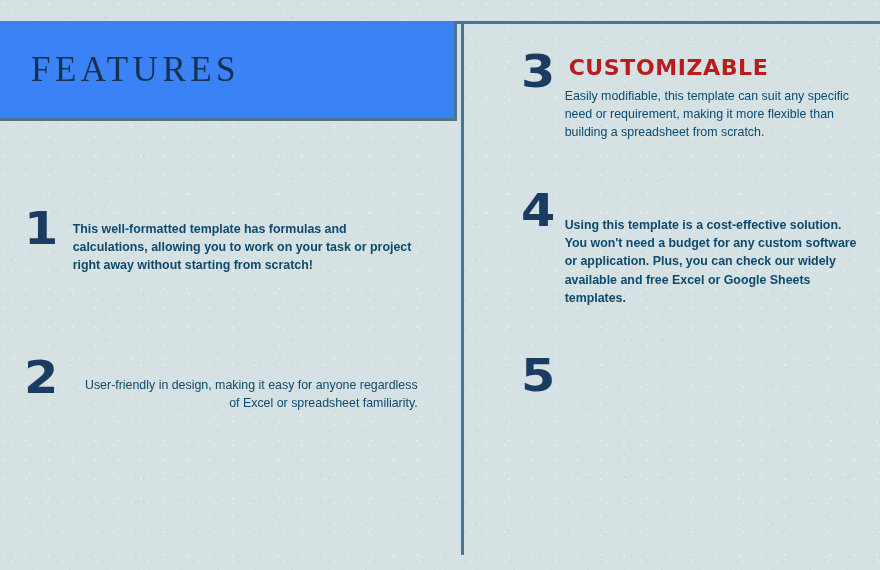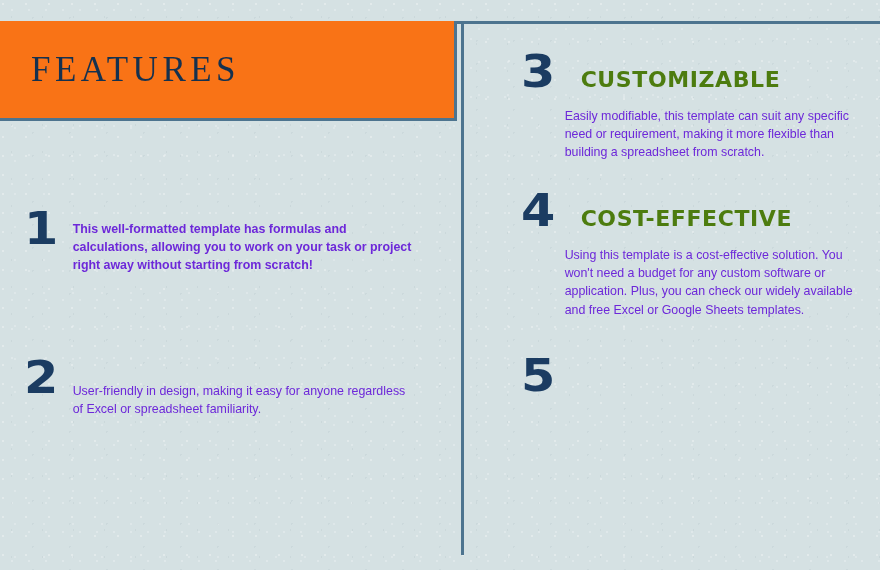--- a/index.html
+++ b/index.html
@@ -40,21 +40,21 @@
     background: #4d748f;
   }
 
   
   .header-panel {
     position: absolute;
     left: 0;
     top: 21px;
     width: 457px;
     height: 100px;
-    background: #f97316;
+    background: #3b82f6;
     border-right: 3px solid #4d748f;
     border-bottom: 3px solid #4d748f;
     box-sizing: border-box;
     display: flex;
     align-items: center;
   }
   .header-title {
     font-family: "Liberation Serif", "DejaVu Serif", serif;
     color: #15314f;
     font-size: 35px;
@@ -100,53 +100,53 @@
     transform-origin: left top;
   }
 
   .feature-body {
     flex: 1 1 auto;
   }
 
   .feature-heading {
     font-family: "DejaVu Sans", sans-serif;
     font-weight: bold;
-    color: #4d7c0f;
+    color: #b91c1c;
     font-size: 22px;
     letter-spacing: .6px;
     line-height: 1;
-    margin: 16px;
+    margin: 4px;
     white-space: nowrap;
   }
 
   .feature-text {
     font-family: "Liberation Sans", sans-serif;
-    color: #6d28d9;
+    color: #0c4a6e;
     font-size: 12.4px;
     line-height: 1.47;
     margin: 0;
   }
 
   
   #feat-1 { left: 24px; top: 89px; width: 420px; }
   #feat-1 .feature-num   { margin-right: 19px; }
   #feat-1 .feature-text  { margin-top: 10px; width: 345px; font-weight: bold; }
 
   #feat-2 { left: 24px; top: 238px; width: 420px; }
   #feat-2 .feature-num   { margin-right: 19px; }
-  #feat-2 .feature-text  { margin-top: 23px; width: 345px; }
+  #feat-2 .feature-text  { margin-top: 17px; width: 345px; text-align: right; }
 
   
   #feat-3 { left: 57px; top: 29px; width: 360px; }
   #feat-3 .feature-num   { margin-right: 14px; }
   #feat-3 .feature-text  { margin-top: 8px; width: 288px; }
 
   #feat-4 { left: 57px; top: 168px; width: 360px; }
   #feat-4 .feature-num   { margin-right: 14px; }
-  #feat-4 .feature-text  { margin-top: 0; width: 295px; }
+  #feat-4 .feature-text  { margin-top: 24px; width: 295px; font-weight: bold; }
 
   #feat-5 { left: 57px; top: 333px; width: 360px; }
   #feat-5 .feature-num   { margin-right: 14px; }
   #feat-5 .feature-text  { margin-top: 10px; width: 290px; }
 </style>
 </head>
 <body>
 
 <div class="paper-texture"></div>
 
@@ -182,21 +182,20 @@
     <div class="feature-num">3</div>
     <div class="feature-body">
       <h2 class="feature-heading">CUSTOMIZABLE</h2>
       <p class="feature-text">Easily modifiable, this template can suit any specific need or requirement, making it more flexible than building a spreadsheet from scratch.</p>
     </div>
   </div>
 
   <div class="feature" id="feat-4">
     <div class="feature-num">4</div>
     <div class="feature-body">
-      <h2 class="feature-heading">COST-EFFECTIVE</h2>
       <p class="feature-text">Using this template is a cost-effective solution. You won't need a budget for any custom software or application. Plus, you can check our widely available and free Excel or Google Sheets templates.</p>
     </div>
   </div>
 
   <div class="feature" id="feat-5">
     <div class="feature-num">5</div>
   </div>
 
 </div>
 

